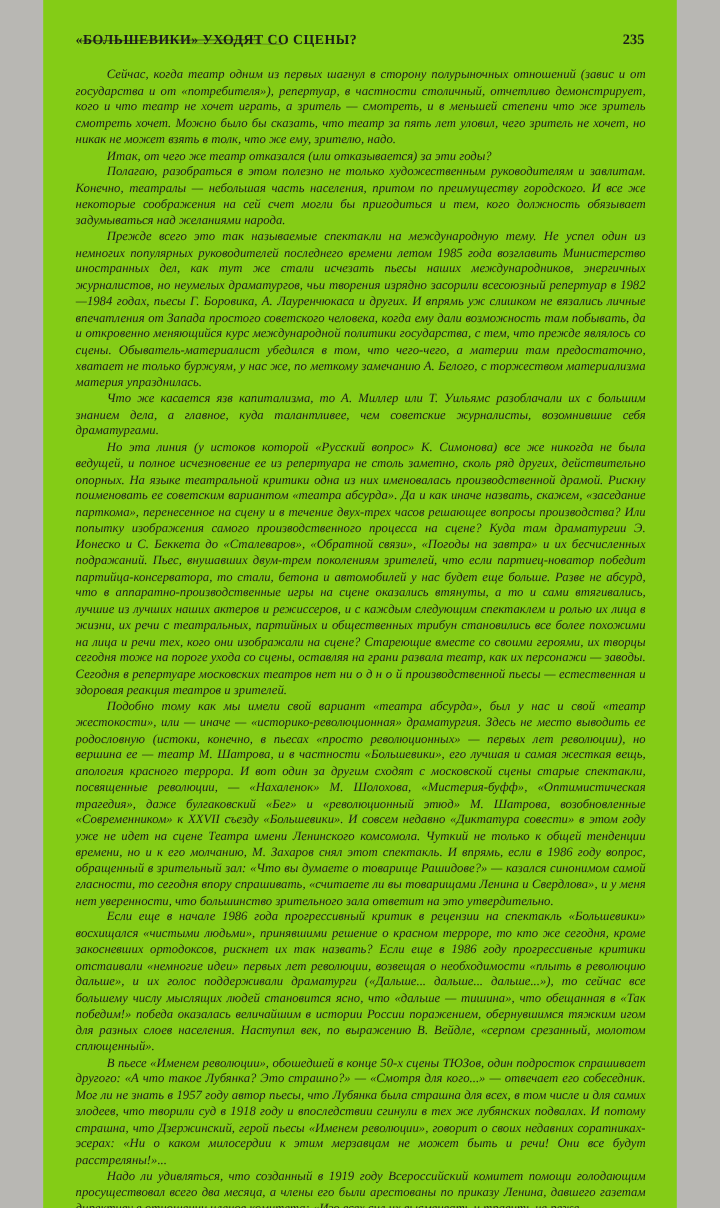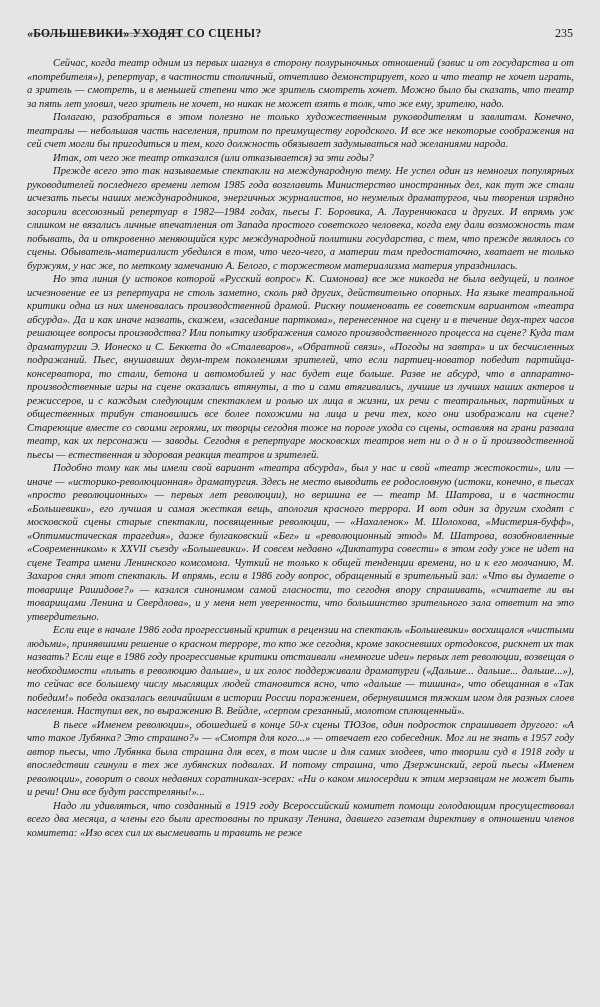--- a/index.html
+++ b/index.html
@@ -3,24 +3,24 @@
 <meta charset="utf-8">
 <style>
   html, body {
     margin: 0;
     padding: 0;
     background: #b8b7b3;
     font-family: "Liberation Serif", "DejaVu Serif", serif;
   }
   .page {
     position: relative;
-    width: 600px;
+    width: 528px;
     height: 1007px;
     margin: 0 auto;
-    background: #e5e5e5;
+    background: #84cc16;
     overflow: hidden;
     color: #1b1b1b;
     box-sizing: border-box;
   }
   .header {
     position: absolute;
     top: 26px;
     left: 27px;
     right: 27px;
     display: flex;
@@ -29,21 +29,21 @@
   }
   .running-title {
     font-weight: bold;
     font-size: 11.5px;
     letter-spacing: 0.4px;
     text-transform: uppercase;
     position: relative;
   }
   .page-number {
     font-size: 12px;
-    font-weight: normal;
+    font-weight: bold;
   }
   .scan-artifact {
     position: absolute;
     top: 33px;
     left: 30px;
     width: 150px;
     height: 1px;
     background: rgba(40,40,40,0.55);
     transform: rotate(-0.4deg);
     pointer-events: none;
@@ -80,22 +80,23 @@
 
 <div class="page">
   <div class="scan-artifact"></div>
   <div class="scan-artifact2"></div>
   <div class="header">
     <span class="running-title">«БОЛЬШЕВИКИ» УХОДЯТ СО СЦЕНЫ?</span>
     <span class="page-number">235</span>
   </div>
   <div class="body-text">
       <p class="para">Сейчас, когда театр одним из первых шагнул в сторону полурыночных отношений (завис и от государства и от «потребителя»), репертуар, в частности столичный, отчетливо демонстрирует, кого и что театр не хочет играть, а зритель — смотреть, и в меньшей степени что же зритель смотреть хочет. Можно было бы сказать, что театр за пять лет уловил, чего зритель не хочет, но никак не может взять в толк, что же ему, зрителю, надо.</p>
+      <p class="para">Итак, от чего же театр отказался (или отказывается) за эти годы?</p>
       <p class="para">Полагаю, разобраться в этом полезно не только художественным руководителям и завлитам. Конечно, театралы — небольшая часть населения, притом по преимуществу городского. И все же некоторые соображения на сей счет могли бы пригодиться и тем, кого должность обязывает задумываться над желаниями народа.</p>
-      <p class="para">Итак, от чего же театр отказался (или отказывается) за эти годы?</p>
       <p class="para">Прежде всего это так называемые спектакли на международную тему. Не успел один из немногих популярных руководителей последнего времени летом 1985 года возглавить Министерство иностранных дел, как тут же стали исчезать пьесы наших международников, энергичных журналистов, но неумелых драматургов, чьи творения изрядно засорили всесоюзный репертуар в 1982—1984 годах, пьесы Г. Боровика, А. Лауренчюкаса и других. И впрямь уж слишком не вязались личные впечатления от Запада простого советского человека, когда ему дали возможность там побывать, да и откровенно меняющийся курс международной политики государства, с тем, что прежде являлось со сцены. Обыватель-материалист убедился в том, что чего-чего, а материи там предостаточно, хватает не только буржуям, у нас же, по меткому замечанию А. Белого, с торжеством материализма материя упразднилась.</p>
+      <p class="para">Что же касается язв капитализма, то А. Миллер или Т. Уильямс разоблачали их с большим знанием дела, а главное, куда талантливее, чем советские журналисты, возомнившие себя драматургами.</p>
       <p class="para">Но эта линия (у истоков которой «Русский вопрос» К. Симонова) все же никогда не была ведущей, и полное исчезновение ее из репертуара не столь заметно, сколь ряд других, действительно опорных. На языке театральной критики одна из них именовалась производственной драмой. Рискну поименовать ее советским вариантом «театра абсурда». Да и как иначе назвать, скажем, «заседание парткома», перенесенное на сцену и в течение двух-трех часов решающее вопросы производства? Или попытку изображения самого производственного процесса на сцене? Куда там драматургии Э. Ионеско и С. Беккета до «Сталеваров», «Обратной связи», «Погоды на завтра» и их бесчисленных подражаний. Пьес, внушавших двум-трем поколениям зрителей, что если партиец-новатор победит партийца-консерватора, то стали, бетона и автомобилей у нас будет еще больше. Разве не абсурд, что в аппаратно-производственные игры на сцене оказались втянуты, а то и сами втягивались, лучшие из лучших наших актеров и режиссеров, и с каждым следующим спектаклем и ролью их лица в жизни, их речи с театральных, партийных и общественных трибун становились все более похожими на лица и речи тех, кого они изображали на сцене? Стареющие вместе со своими героями, их творцы сегодня тоже на пороге ухода со сцены, оставляя на грани развала театр, как их персонажи — заводы. Сегодня в репертуаре московских театров нет ни о д н о й производственной пьесы — естественная и здоровая реакция театров и зрителей.</p>
       <p class="para">Подобно тому как мы имели свой вариант «театра абсурда», был у нас и свой «театр жестокости», или — иначе — «историко-революционная» драматургия. Здесь не место выводить ее родословную (истоки, конечно, в пьесах «просто революционных» — первых лет революции), но вершина ее — театр М. Шатрова, и в частности «Большевики», его лучшая и самая жесткая вещь, апология красного террора. И вот один за другим сходят с московской сцены старые спектакли, посвященные революции, — «Нахаленок» М. Шолохова, «Мистерия-буфф», «Оптимистическая трагедия», даже булгаковский «Бег» и «революционный этюд» М. Шатрова, возобновленные «Современником» к XXVII съезду «Большевики». И совсем недавно «Диктатура совести» в этом году уже не идет на сцене Театра имени Ленинского комсомола. Чуткий не только к общей тенденции времени, но и к его молчанию, М. Захаров снял этот спектакль. И впрямь, если в 1986 году вопрос, обращенный в зрительный зал: «Что вы думаете о товарище Рашидове?» — казался синонимом самой гласности, то сегодня впору спрашивать, «считаете ли вы товарищами Ленина и Свердлова», и у меня нет уверенности, что большинство зрительного зала ответит на это утвердительно.</p>
       <p class="para">Если еще в начале 1986 года прогрессивный критик в рецензии на спектакль «Большевики» восхищался «чистыми людьми», принявшими решение о красном терроре, то кто же сегодня, кроме закосневших ортодоксов, рискнет их так назвать? Если еще в 1986 году прогрессивные критики отстаивали «немногие идеи» первых лет революции, возвещая о необходимости «плыть в революцию дальше», и их голос поддерживали драматурги («Дальше... дальше... дальше...»), то сейчас все большему числу мыслящих людей становится ясно, что «дальше — тишина», что обещанная в «Так победим!» победа оказалась величайшим в истории России поражением, обернувшимся тяжким игом для разных слоев населения. Наступил век, по выражению В. Вейдле, «серпом срезанный, молотом сплющенный».</p>
       <p class="para">В пьесе «Именем революции», обошедшей в конце 50-х сцены ТЮЗов, один подросток спрашивает другого: «А что такое Лубянка? Это страшно?» — «Смотря для кого...» — отвечает его собеседник. Мог ли не знать в 1957 году автор пьесы, что Лубянка была страшна для всех, в том числе и для самих злодеев, что творили суд в 1918 году и впоследствии сгинули в тех же лубянских подвалах. И потому страшна, что Дзержинский, герой пьесы «Именем революции», говорит о своих недавних соратниках-эсерах: «Ни о каком милосердии к этим мерзавцам не может быть и речи! Они все будут расстреляны!»...</p>
       <p class="para">Надо ли удивляться, что созданный в 1919 году Всероссийский комитет помощи голодающим просуществовал всего два месяца, а члены его были арестованы по приказу Ленина, давшего газетам директиву в отношении членов комитета: «Изо всех сил их высмеивать и травить не реже</p>
     </div>
 </div>
 
 </body></html>

